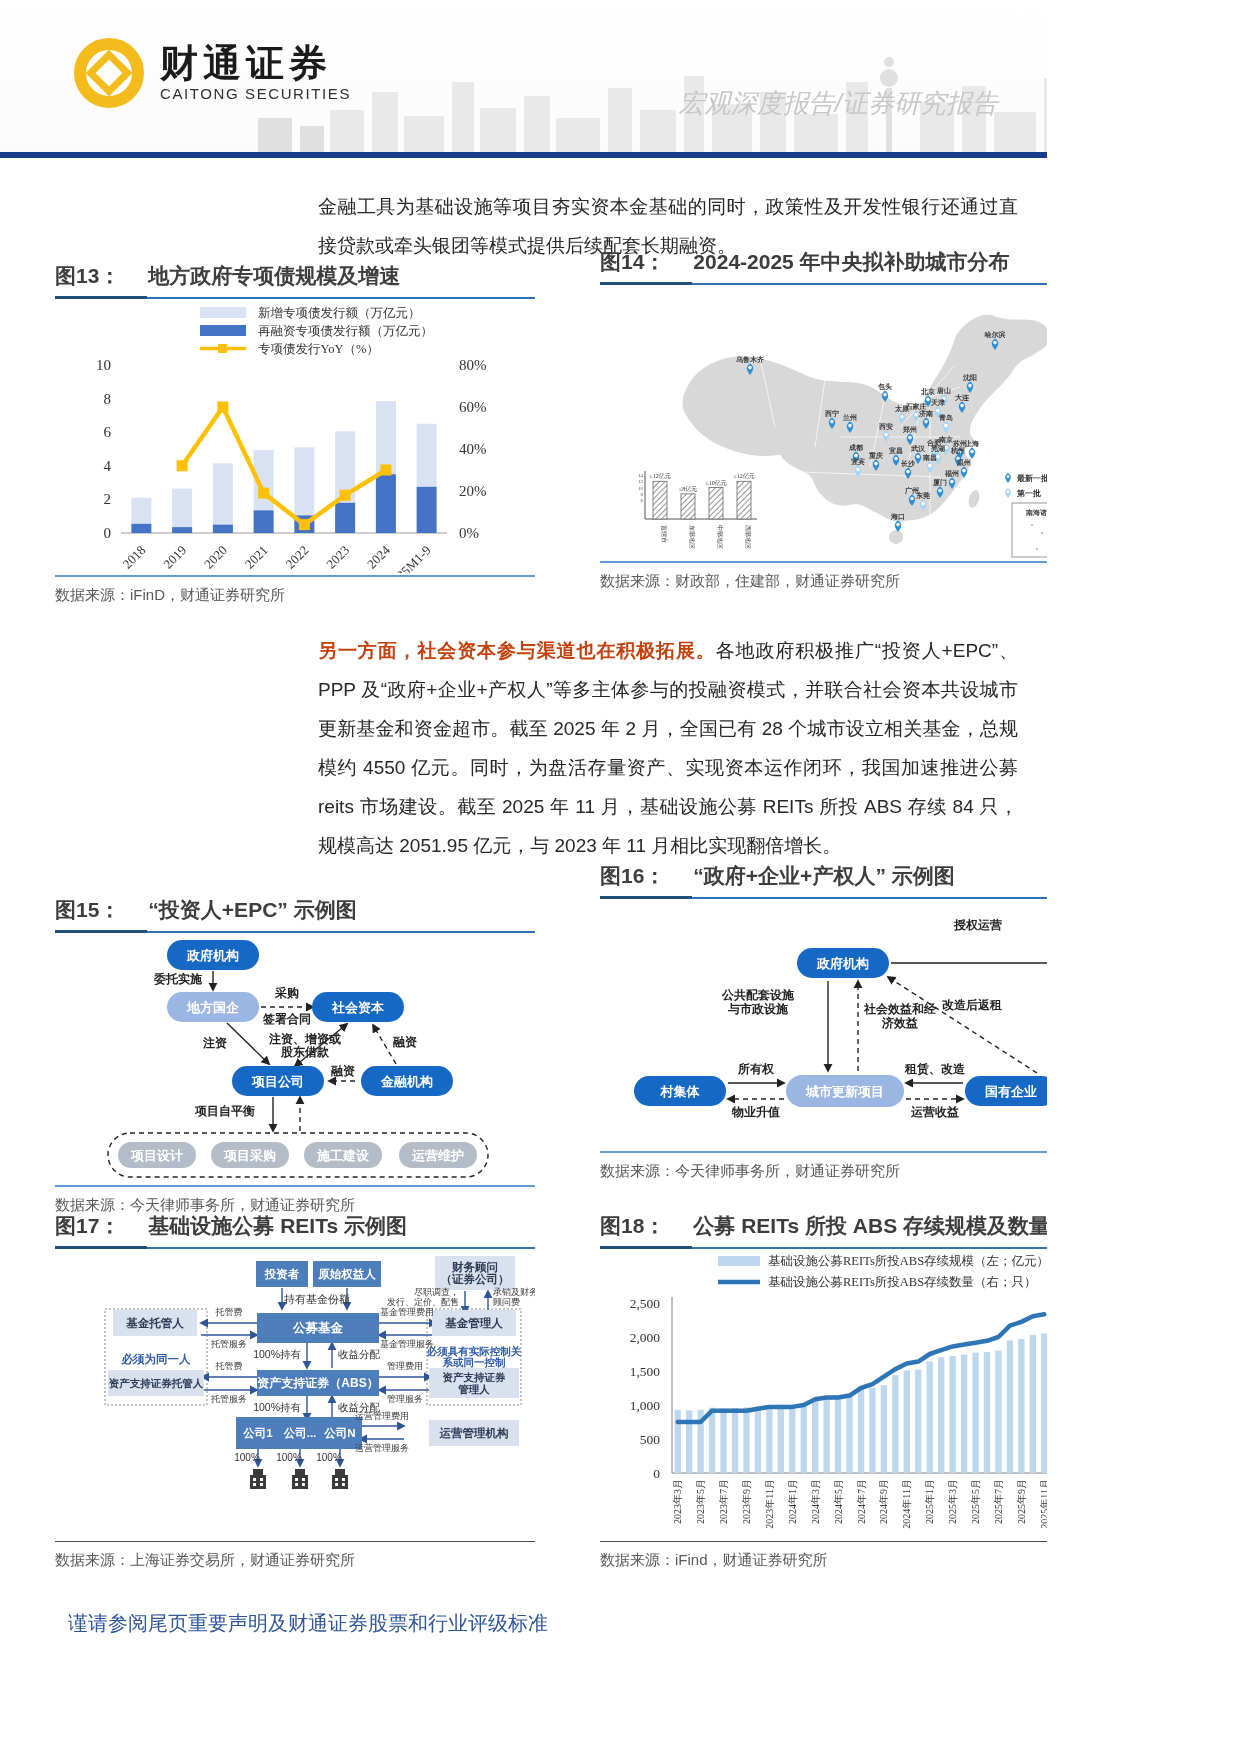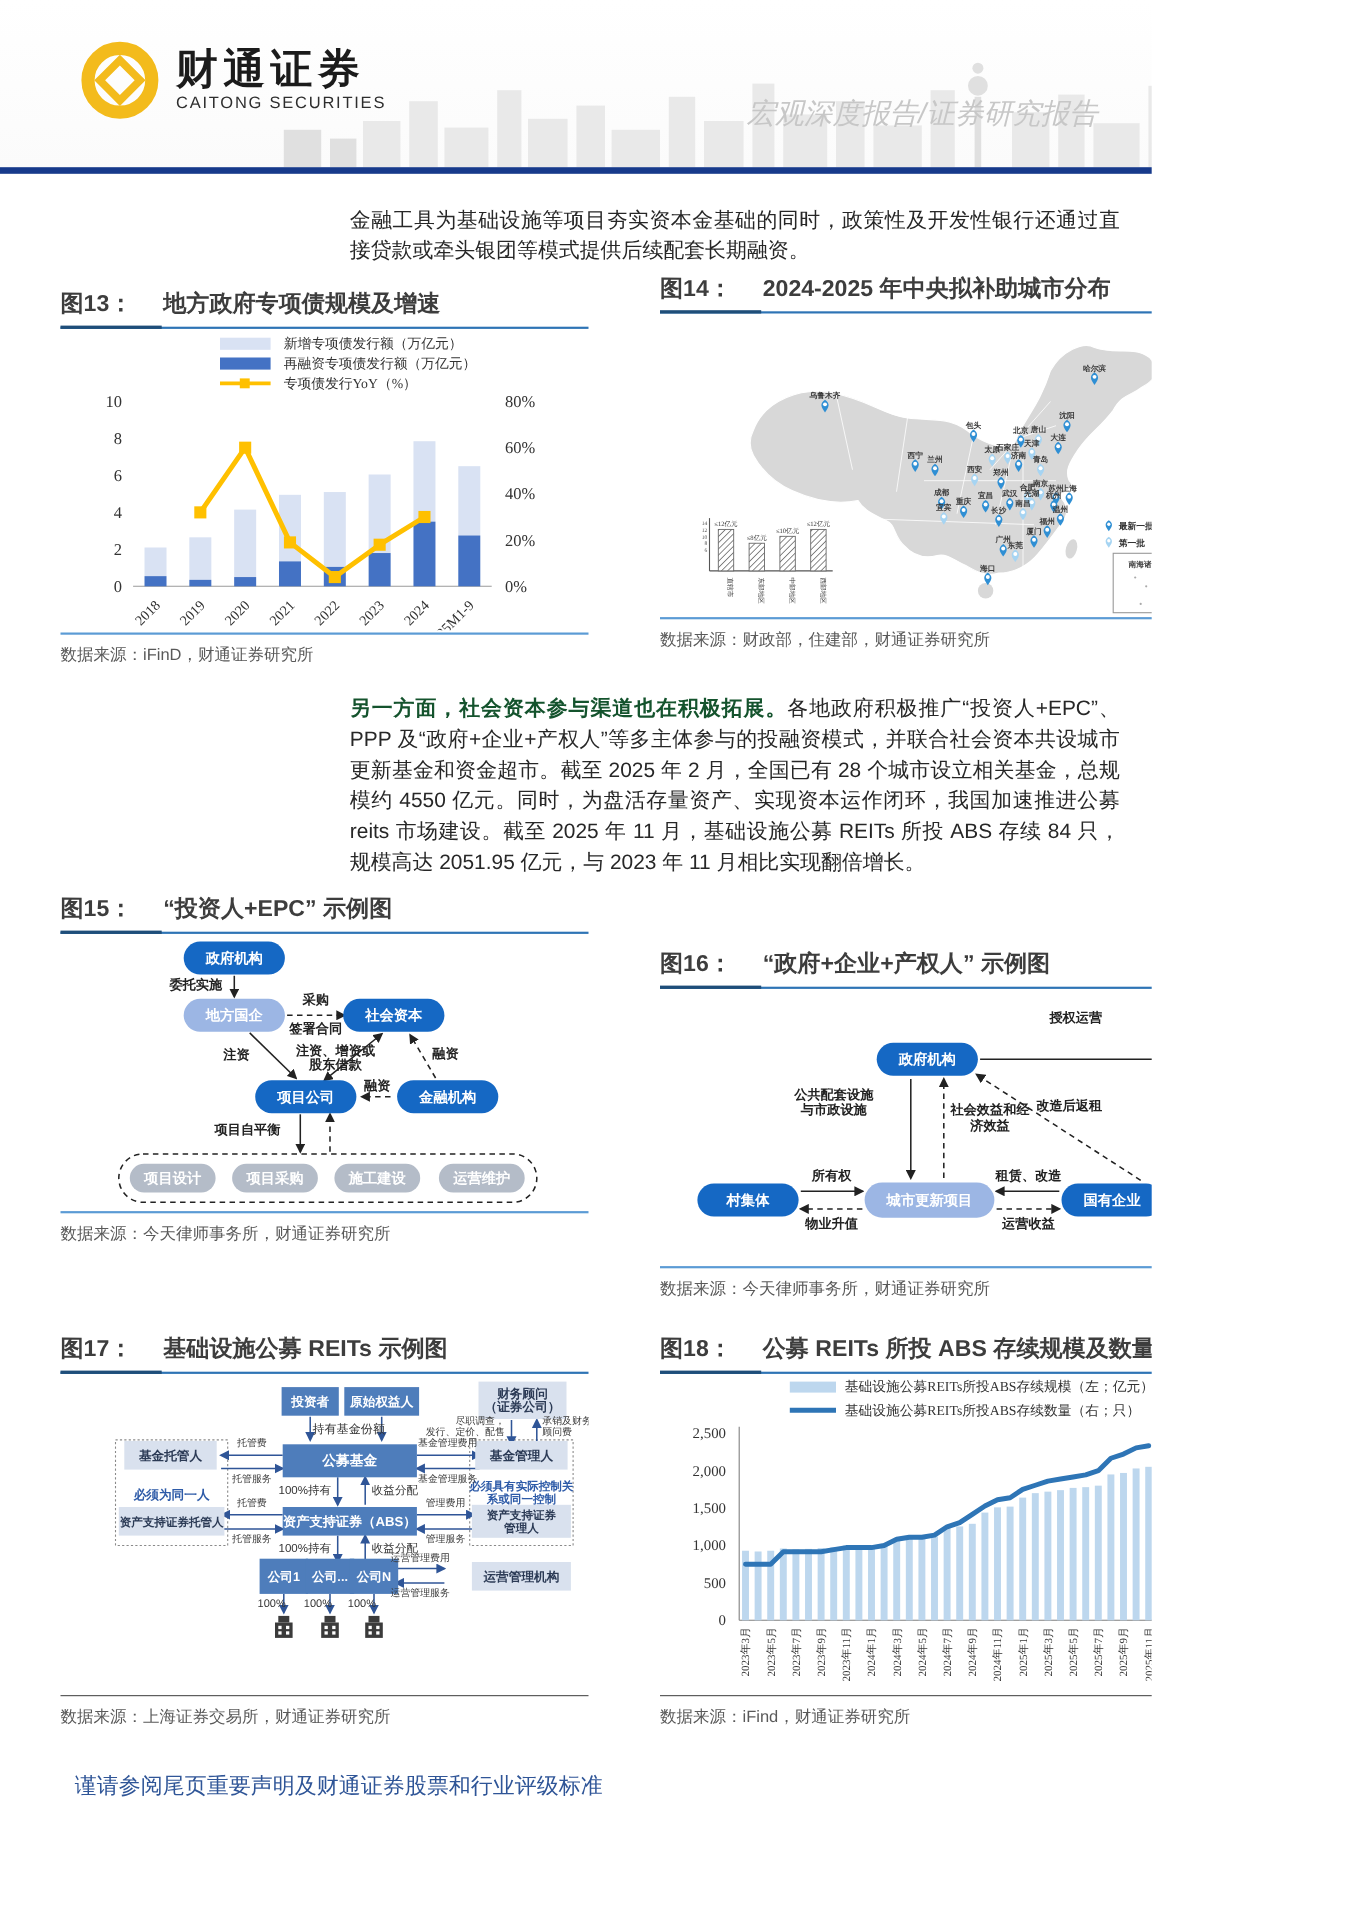--- a/index.html
+++ b/index.html
@@ -7,22 +7,22 @@
         font-family:"Liberation Sans",sans-serif;color:#262626;padding-left:16px;}
   
   .hdr{position:absolute;top:0;left:0;width:1241px;height:152px;background:linear-gradient(#ffffff,#fbfbfb);}
   .skyline{position:absolute;bottom:0;left:0;}
   .logo-row{position:absolute;top:36px;left:72px;display:flex;align-items:center;gap:14px;}
   .brand-cn{font-family:"Liberation Serif",serif;font-weight:bold;font-size:38px;color:#1b1b1b;letter-spacing:5px;line-height:1.05;}
   .brand-en{font-size:15px;color:#2e2e2e;letter-spacing:1.6px;margin-top:2px;}
   .report-type{position:absolute;top:86px;right:243px;font-size:26px;color:#c7c7c7;font-style:italic;}
   .hdr-rule{position:absolute;top:152px;left:0;width:1241px;height:6px;background:#173a8b;}
   
-  .para{position:absolute;left:318px;width:700px;font-size:19px;line-height:28px;text-align:justify;color:#272727;}
-  .para b{color:#14532d;}
+  .para{position:absolute;left:318px;width:700px;font-size:19px;line-height:39px;text-align:justify;color:#272727;}
+  .para b{color:#c2410c;}
   
   .fig{position:absolute;}
   .fig-title{display:flex;align-items:baseline;font-weight:bold;font-size:21px;color:#3d3d3d;}
   .fig-label{flex:0 0 auto;}
   .fig-name{margin-left:28px;}
   .fig-rule{margin-top:7px;height:2px;background:#2e74b5;position:relative;}
   .fig-rule .seg{position:absolute;left:0;top:-1px;width:92px;height:3px;background:#1f4e79;display:block;}
   .figsvg{display:block;margin-top:2px;}
   .src-rule{height:2px;background:#5b9bd5;margin-top:2px;}
   .src-rule.dark{height:1px;background:#4d4d4d;}
@@ -402,21 +402,21 @@
           <text x="73" y="58" font-size="6" fill="#333" text-anchor="start" font-family="&quot;Liberation Serif&quot;, serif" font-weight="normal" transform="rotate(90 73 58)">中部地区</text>
           <rect x="92" y="14.285714285714285" width="14" height="37.714285714285715" fill="url(#hatch)" stroke="#666" stroke-width="0.8"></rect>
           <text x="99" y="11.285714285714285" font-size="6" fill="#333" text-anchor="middle" font-family="&quot;Liberation Serif&quot;, serif" font-weight="normal">≤12亿元</text>
           <text x="101" y="58" font-size="6" fill="#333" text-anchor="start" font-family="&quot;Liberation Serif&quot;, serif" font-weight="normal" transform="rotate(90 101 58)">西部地区</text>
         </g>
       </svg>
     <div class="src-rule"></div>
     <div class="src">数据来源：财政部，住建部，财通证券研究所</div>
   </section>
 
-  <section class="fig" style="top:812px;left:55px;width:480px;">
+  <section class="fig" style="top:896px;left:55px;width:480px;">
     <div class="fig-title">
       <span class="fig-label">图15：</span>
       <span class="fig-name">“投资人+EPC” 示例图</span>
     </div>
     <div class="fig-rule">
         <span class="seg"></span>
       </div>
     <svg id="fig15-svg" class="figsvg" width="480" height="248" viewBox="0 0 480 248">
         <defs>
           <marker id="m15" viewBox="0 0 10 10" refX="8" refY="5" markerWidth="6.5" markerHeight="6.5" orient="auto-start-reverse">

